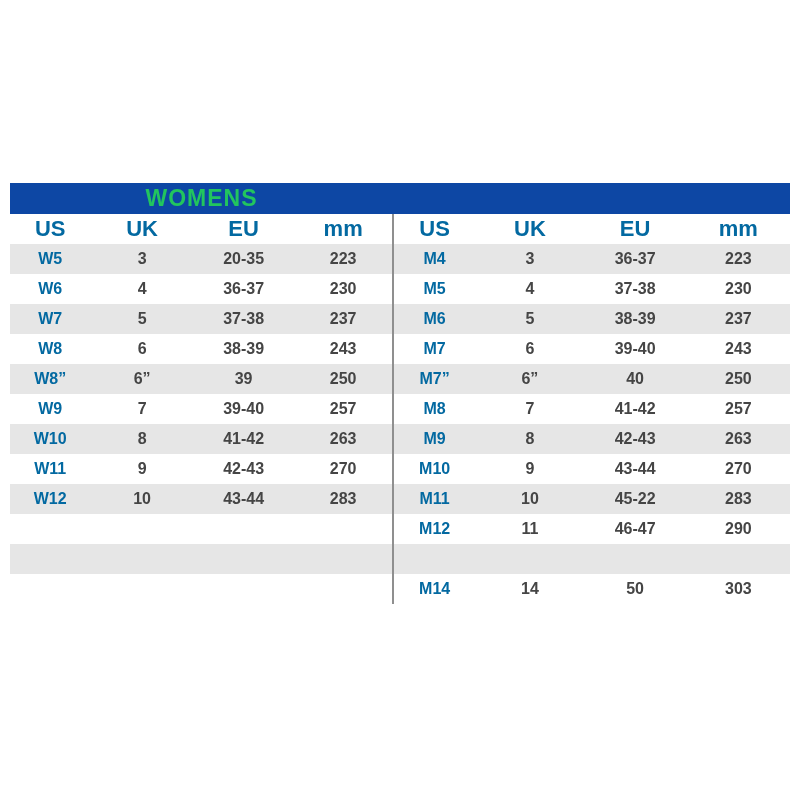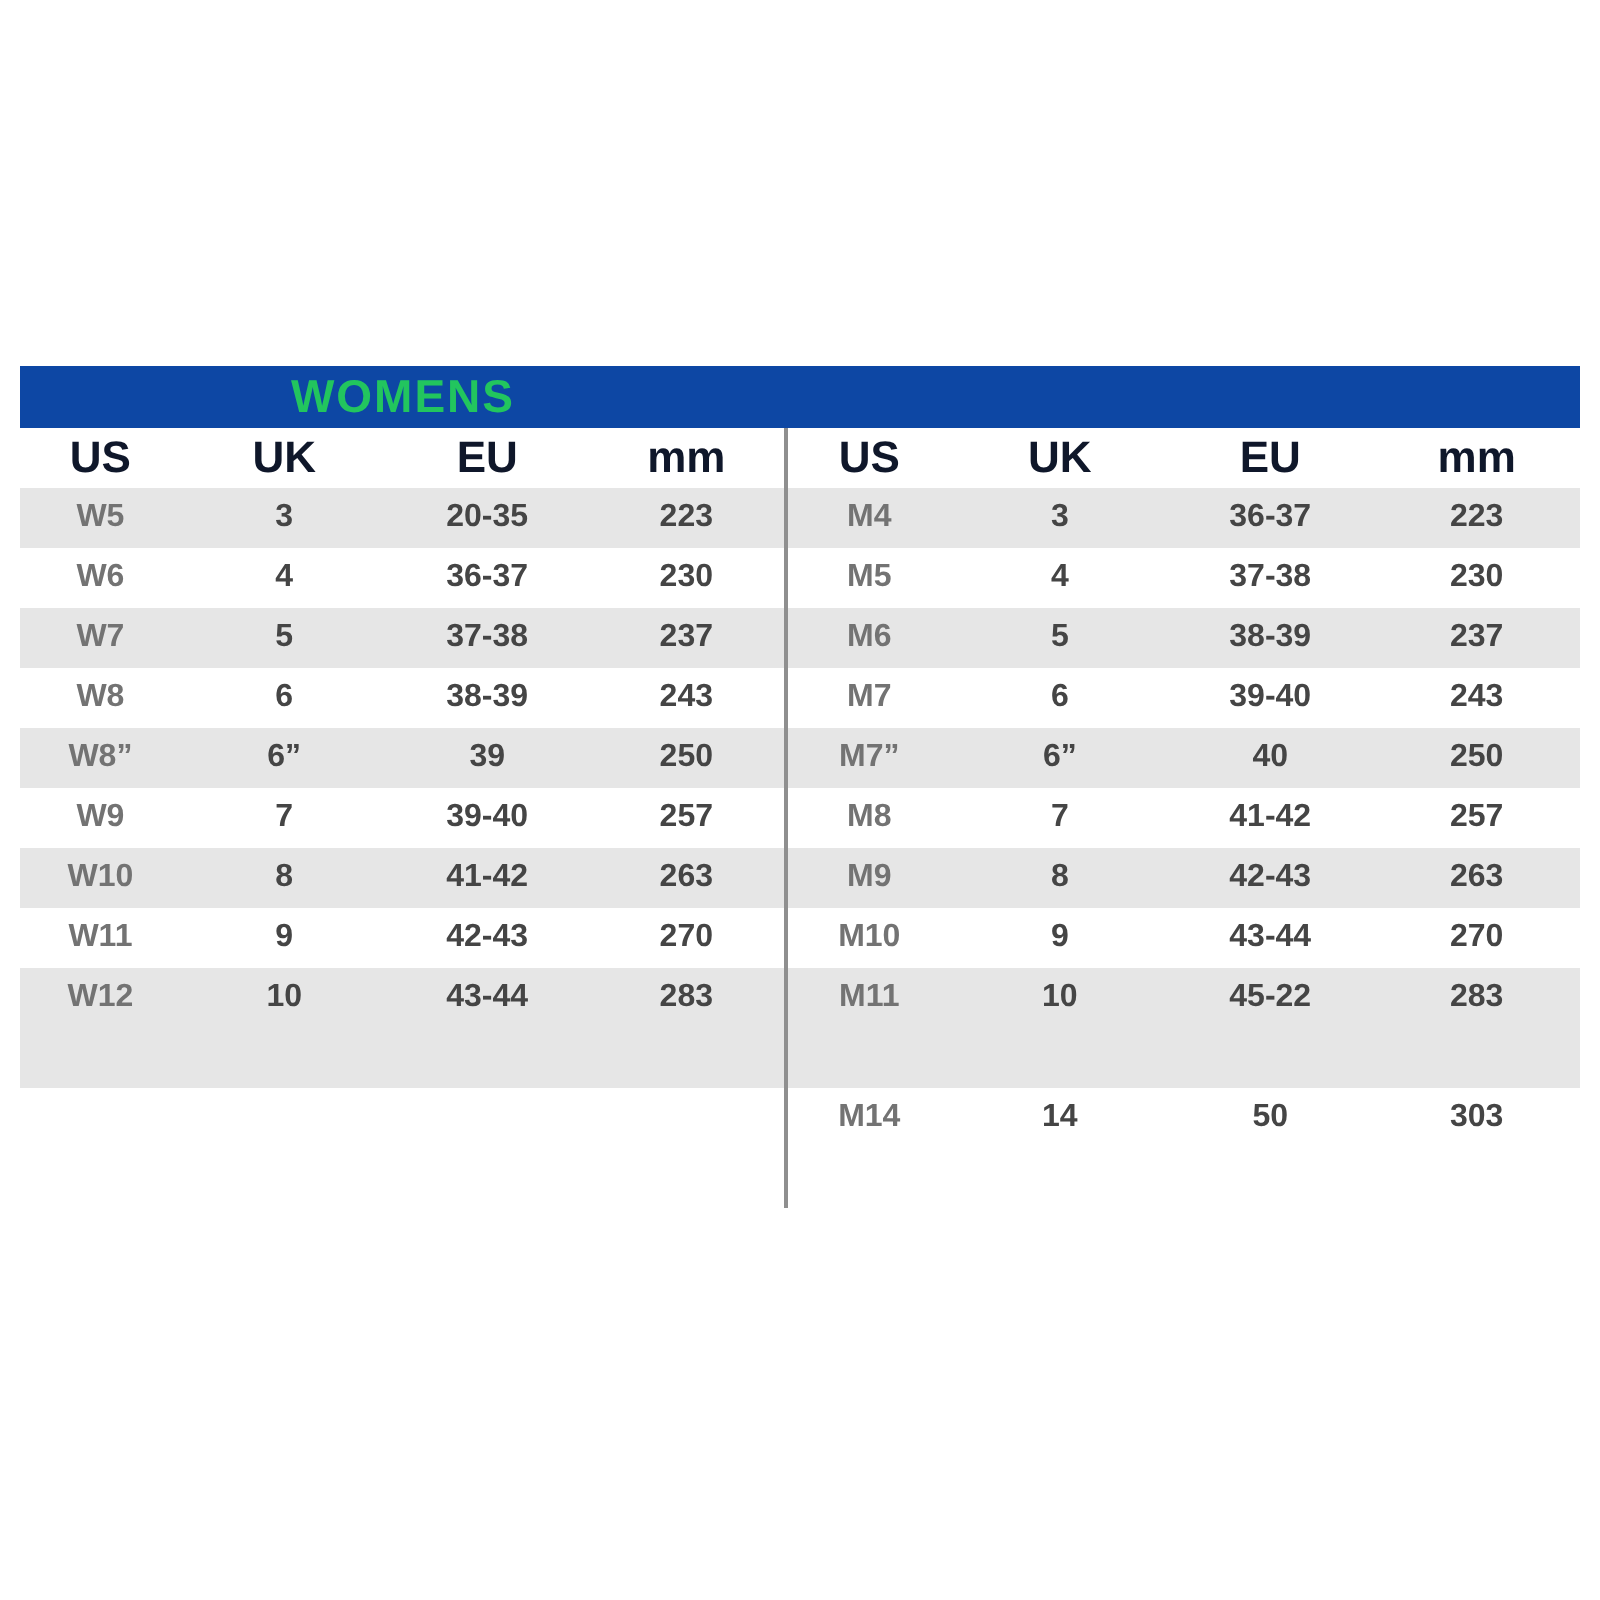--- a/index.html
+++ b/index.html
@@ -42,30 +42,30 @@
   }
   .row.gray { background: #e6e6e6; }
   .grid {
     display: grid;
     grid-template-columns: 21% 27% 26% 26%;
     align-items: center;
     text-align: center;
     height: 100%;
   }
   .header-row .cell {
-    color: #0f172a;
+    color: #0369a1;
     font-weight: 700;
     font-size: 22px;
   }
   .data-row .cell {
     color: #454545;
     font-weight: 700;
     font-size: 16px;
   }
-  .data-row .cell.size-label { color: #737373; }
+  .data-row .cell.size-label { color: #0369a1; }
   .divider {
     position: absolute;
     left: calc(49.1% - 1px);
     top: 31px;
     width: 2px;
     height: calc(100% - 31px);
     background: #8f8f8f;
   }
 </style>
 </head>
@@ -213,20 +213,34 @@
             <span class="cell">43-44</span>
             <span class="cell">283</span>
           </div>
           <div class="half-right grid">
             <span class="cell size-label">M11</span>
             <span class="cell">10</span>
             <span class="cell">45-22</span>
             <span class="cell">283</span>
           </div>
         </div>
+        <div class="row data-row">
+          <div class="half-left grid">
+            <span class="cell size-label"></span>
+            <span class="cell"></span>
+            <span class="cell"></span>
+            <span class="cell"></span>
+          </div>
+          <div class="half-right grid">
+            <span class="cell size-label">M12</span>
+            <span class="cell">11</span>
+            <span class="cell">46-47</span>
+            <span class="cell">290</span>
+          </div>
+        </div>
         <div class="row data-row gray">
           <div class="half-left grid">
             <span class="cell size-label"></span>
             <span class="cell"></span>
             <span class="cell"></span>
             <span class="cell"></span>
           </div>
         </div>
         <div class="row data-row">
           <div class="half-left grid">

